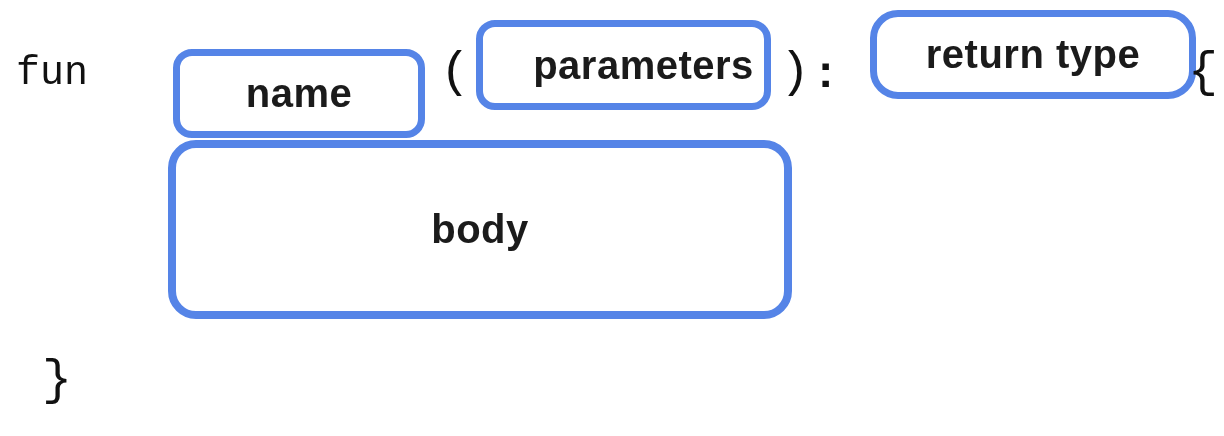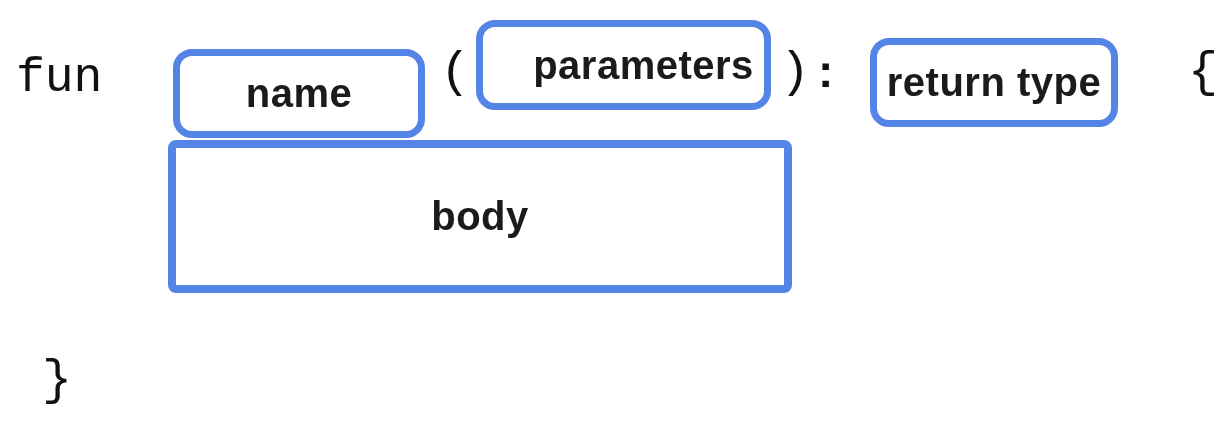--- a/index.html
+++ b/index.html
@@ -19,21 +19,21 @@
     position: absolute;
     font-family: "Liberation Mono", monospace;
     font-weight: 400;
     color: #111111;
     line-height: 1;
     white-space: pre;
   }
   .keyword {
     left: 16px;
     top: 54px;
-    font-size: 48px;
+    font-size: 40px;
   }
   .paren-open  { left: 440px; top: 48px; font-size: 50px; }
   .paren-close { left: 780px; top: 48px; font-size: 50px; }
   .brace-open  { left: 1188px; top: 48px; font-size: 50px; }
   .brace-close { left: 42px;  top: 356px; font-size: 50px; }
   .colon {
     position: absolute;
     left: 818px;
     top: 48px;
     font-family: "Liberation Sans", sans-serif;
@@ -55,28 +55,28 @@
   .slot-label {
     font-family: "Liberation Sans", sans-serif;
     font-weight: 700;
     font-size: 40px;
     color: #1b1b1b;
     letter-spacing: 0.5px;
     white-space: nowrap;
   }
   .box-name        { left: 173px; top: 21px;  width: 252px; height: 89px; margin-top: 28px; }
   .box-parameters  { left: 476px; top: 20px;  width: 295px; height: 90px; padding-left: 40px; }
-  .box-return-type { left: 870px; top: 38px;  width: 248px; height: 89px; }
+  .box-return-type { left: 870px; top: 10px;  width: 326px; height: 89px; border-radius: 28px; }
   .box-body {
     left: 168px;
     top: 140px;
     width: 624px;
-    height: 153px;
+    height: 179px;
     border-width: 8px;
-    border-radius: 8px;
+    border-radius: 28px;
   }
 </style>
 </head>
 <body>
 
 <div class="canvas">
 
   <span class="code-glyph keyword">fun</span>
 
   <div class="slot-box box-name">

